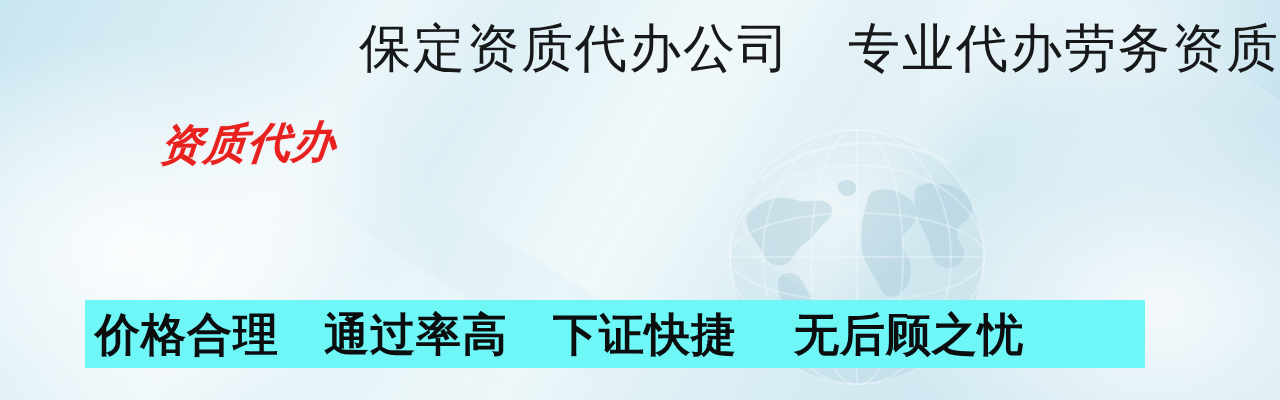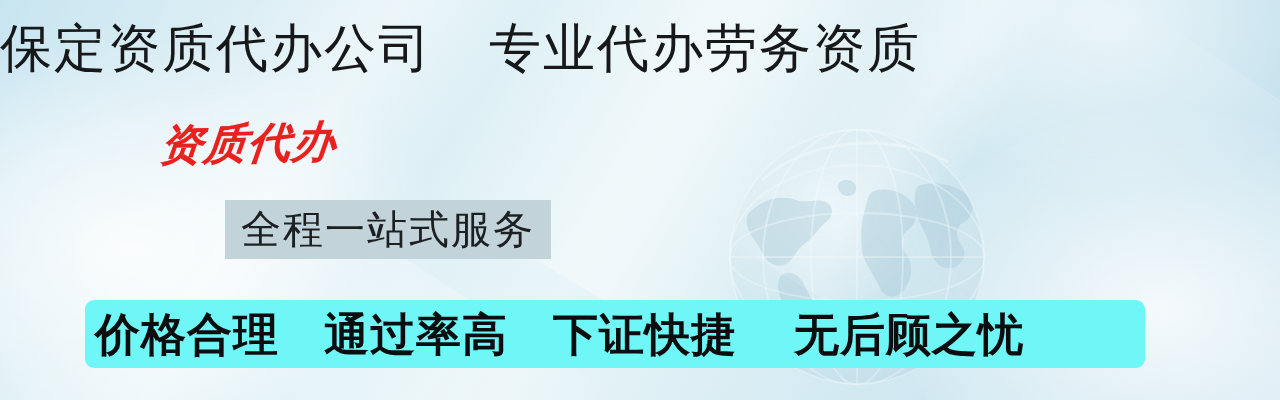--- a/index.html
+++ b/index.html
@@ -91,21 +91,21 @@
 
   
   .content {
     position: absolute;
     inset: 0;
   }
 
   .title {
     position: absolute;
     left: 0; right: 0; top: 16px;
-    text-align: left;
+    text-align: right;
     font-size: 52px;
     line-height: 64px;
     letter-spacing: 2px;
     color: #16181a;
     white-space: nowrap;
   }
   .title .gap { display: inline-block; width: 24px; }
 
   .row2 {
     position: absolute;
@@ -156,21 +156,20 @@
   }
 
   .row4 {
     position: absolute;
     left: 85px; top: 300px;
     width: 1060px; height: 68px;
     background: #6ff6f6;
     display: flex;
     align-items: center;
     padding-left: 10px;
-    border-radius: 9px;
   }
   .row4 .txt {
     font-size: 45px;
     line-height: 1;
     font-weight: 700;
     color: #0b0d0f;
     letter-spacing: 1px;
     white-space: nowrap;
   }
   .row4 .g1 { display: inline-block; width: 18px; }
@@ -246,23 +245,20 @@
     <div class="title">
       <span>保定资质代办公司</span>
       <span class="gap"></span>
       <span>专业代办劳务资质</span>
     </div>
 
     <div class="row2">
       <span class="brush">资质代办</span>
     </div>
 
-    <div class="row3">
-      <span class="txt">全程一站式服务</span>
-    </div>
 
     <div class="row4">
       <span class="txt">
         <span>价格合理</span>
         <span class="g1"></span>
         <span>通过率高</span>
         <span class="g1"></span>
         <span>下证快捷</span>
         <span class="g2"></span>
         <span>无后顾之忧</span>

